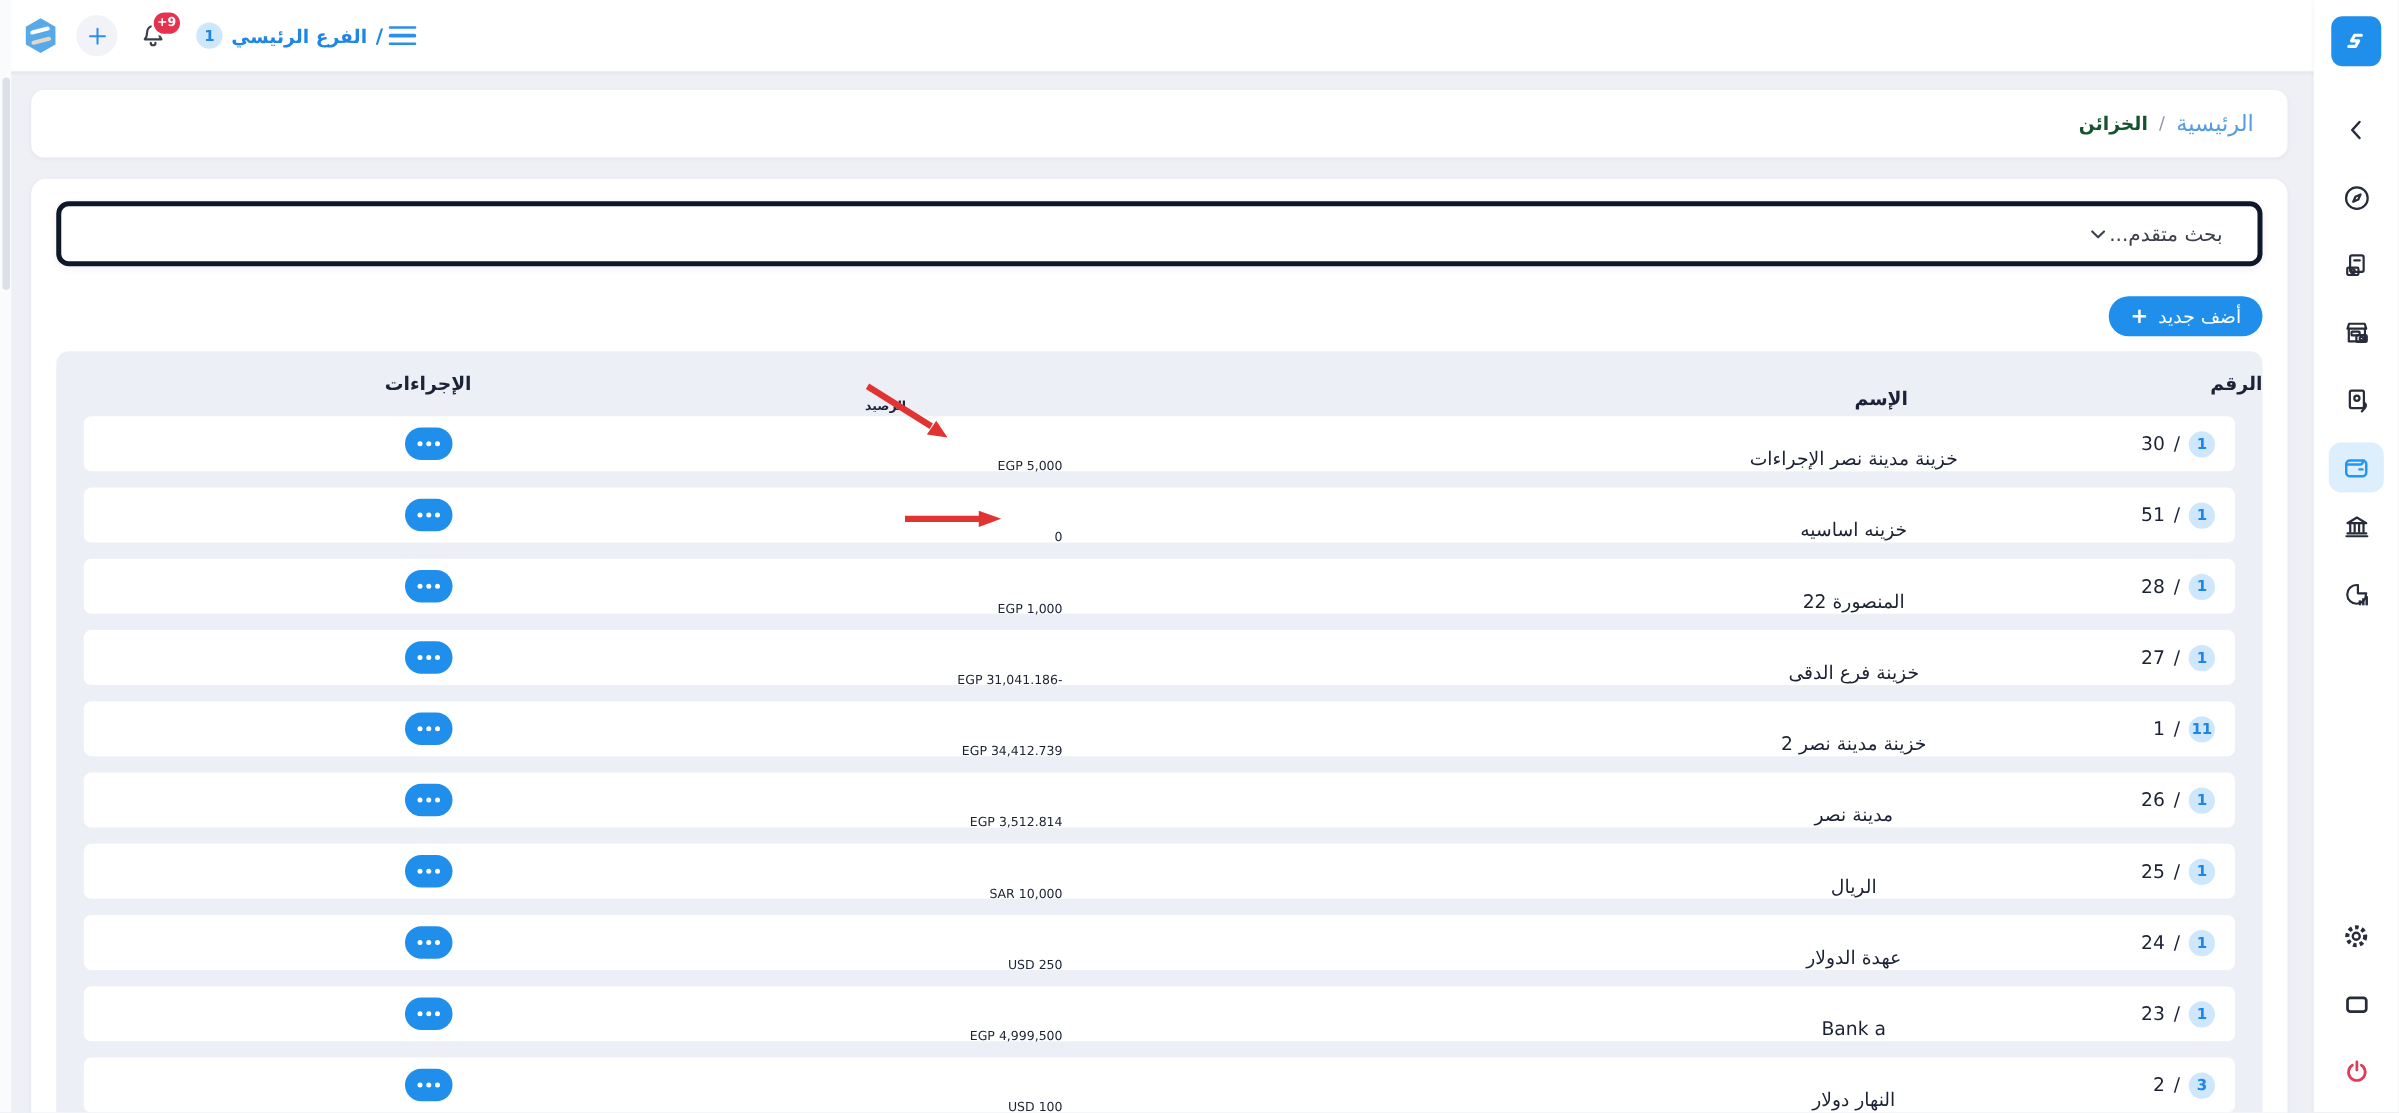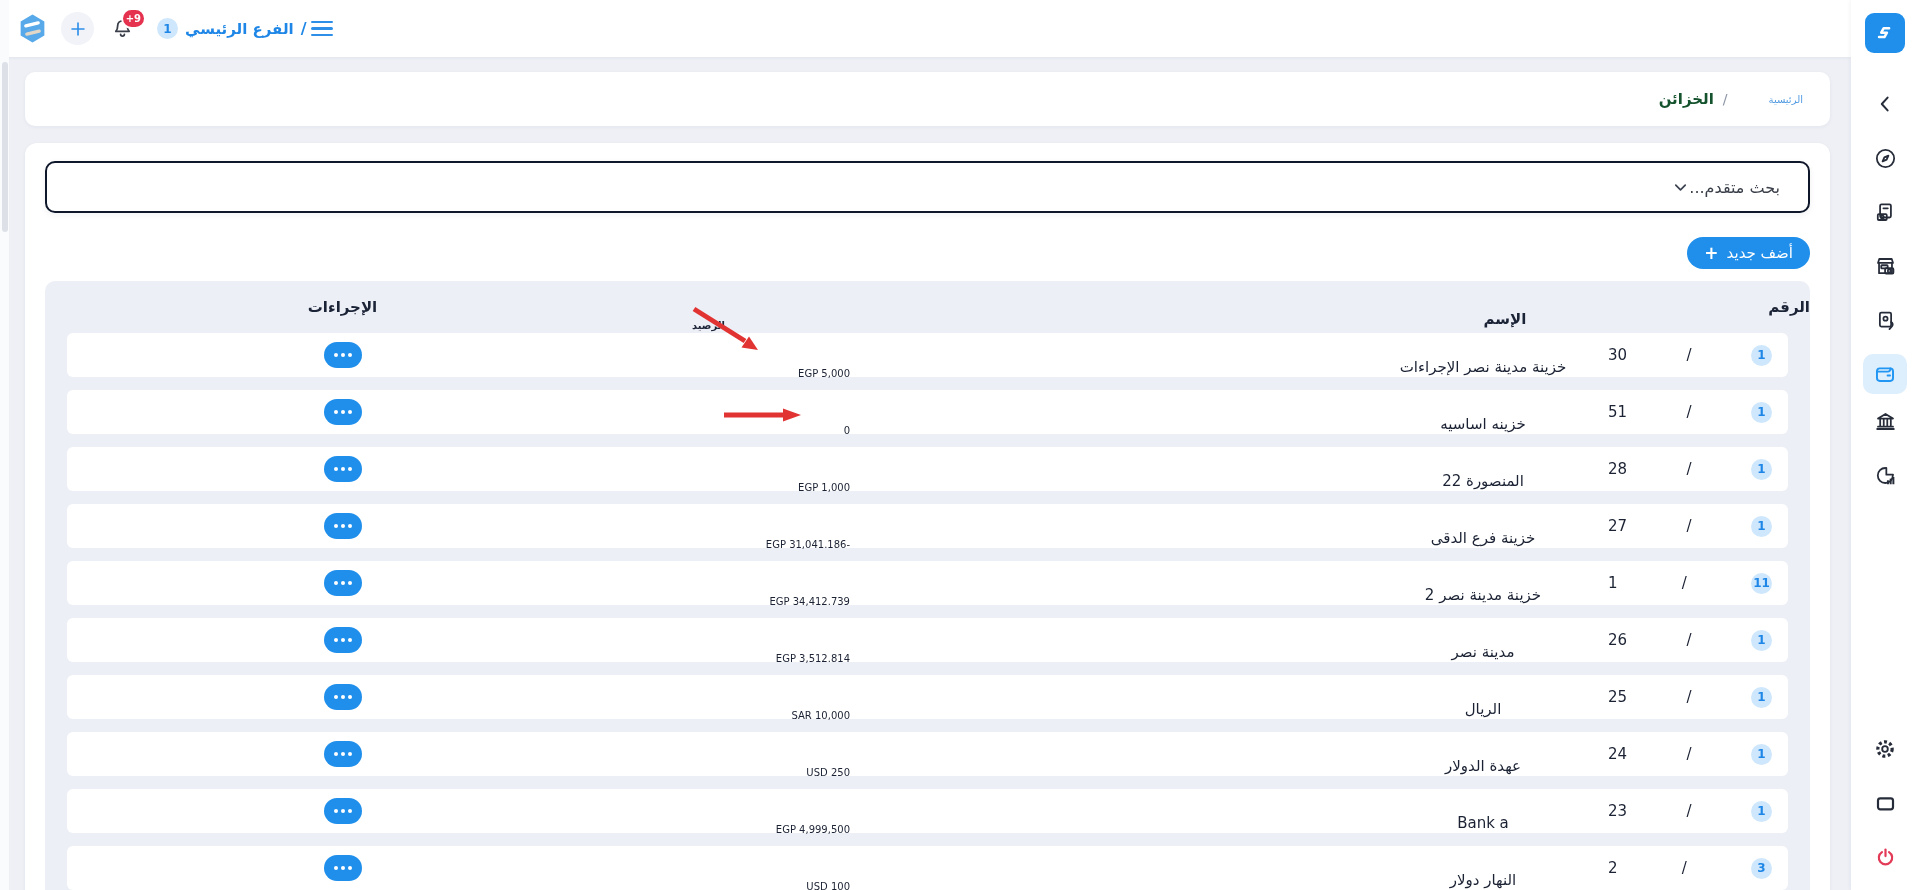--- a/index.html
+++ b/index.html
@@ -55,49 +55,49 @@
 
   
   .scroll-track { position:absolute; left:0; top:0; bottom:0; width:9px; background:#fafbfc; z-index:4; }
   .scroll-thumb { position:absolute; left:1.5px; top:62px; width:6px; height:170px; background:#dde1e7; border-radius:3px; }
 
   
   .content { position:absolute; left:0; right:68px; top:57px; bottom:0;
     padding:15px 21px 0 25px; display:flex; flex-direction:column; }
   .card { background:#fff; border-radius:10px; box-shadow:0 1px 4px rgba(20,30,60,.05); }
   .breadcrumb-card { height:54px; display:flex; align-items:center; padding:0 27px; flex:0 0 auto; }
-  .breadcrumb-card .bc-home { color:#549de2; font-size:10px; cursor:pointer;margin-left:32px; }
+  .breadcrumb-card .bc-home { color:#549de2; font-size:18px; cursor:pointer; }
   .breadcrumb-card .bc-sep { color:#8d97a8; font-size:14px; margin:0 9px; }
   .breadcrumb-card .bc-current { color:#14532d; font-size:15px; font-weight:bold; }
 
   .main-card { margin-top:17px; flex:1 1 auto; border-radius:12px 12px 0 0; background:#fff;
     box-shadow:0 1px 4px rgba(20,30,60,.05); padding:18px 20px 0 20px; display:flex; flex-direction:column; }
 
-  .search-bar { height:52px; border-radius:10px; background:#fff; border:2px solid #0f172a;
+  .search-bar { height:52px; border-radius:10px; background:#fff; border:4px solid #0f172a;
     box-shadow:0 2px 7px rgba(20,30,60,.06); display:flex; align-items:center; padding:0 28px; gap:0; cursor:pointer; flex:0 0 auto; }
   .search-bar .s-label { font-size:16px; color:#3a3f49; }
 
   .btn-row { margin-top:24px; display:flex; flex:0 0 auto; }
   .add-btn { height:32px; border:none; border-radius:16px; background:#1f8feb; color:#fff;
     display:flex; align-items:center; gap:8px; padding:0 17px; font-size:15px; cursor:pointer;
     font-family:inherit; }
   .add-btn .plus { font-size:17px; font-weight:bold; line-height:1; }
 
   
   .tbl { margin-top:12px; background:#edeff6; border-radius:10px 10px 0 0; flex:1 1 auto; overflow:hidden; }
   .tr { display:flex; align-items:center; }
   .thead { height:52px; font-weight:bold; font-size:15px; color:#1b2336; }
   .row { height:44px; background:#fff; border-radius:6px; margin:0 22px 13px 22px; }
   .col-number { width:180px; flex:0 0 auto; }
   .col-name   { width:250px; flex:0 0 auto; text-align:center; font-size:15px;margin-top:24px; }
   .col-spacer { width:460px; flex:0 0 auto; }
   .col-balance{ width:280px; flex:0 0 auto; direction:ltr; text-align:right; padding-right:48px; font-size:10px;margin-top:36px; }
   .col-actions{ flex:1 1 auto; display:flex; justify-content:center; }
   .thead .col-number { text-align:right; padding-left:22px; }
-  .numwrap { display:flex; direction:ltr; justify-content:space-between; align-items:center; gap:7px; padding-right:16px; font-size:15px; }
+  .numwrap { display:flex; direction:ltr; justify-content:flex-end; align-items:center; gap:7px; padding-right:16px; font-size:15px; }
   .ellipsis-btn { width:38px; height:26px; border:none; border-radius:13px; background:#1f8feb;
     display:flex; align-items:center; justify-content:center; gap:3px; cursor:pointer; }
   .ellipsis-btn i { width:4px; height:4px; border-radius:50%; background:#fff; }
 
   
   .annot { position:absolute; left:0; top:0; width:100%; height:100%; pointer-events:none; z-index:6; }
 </style>
 </head>
 <body>
 

